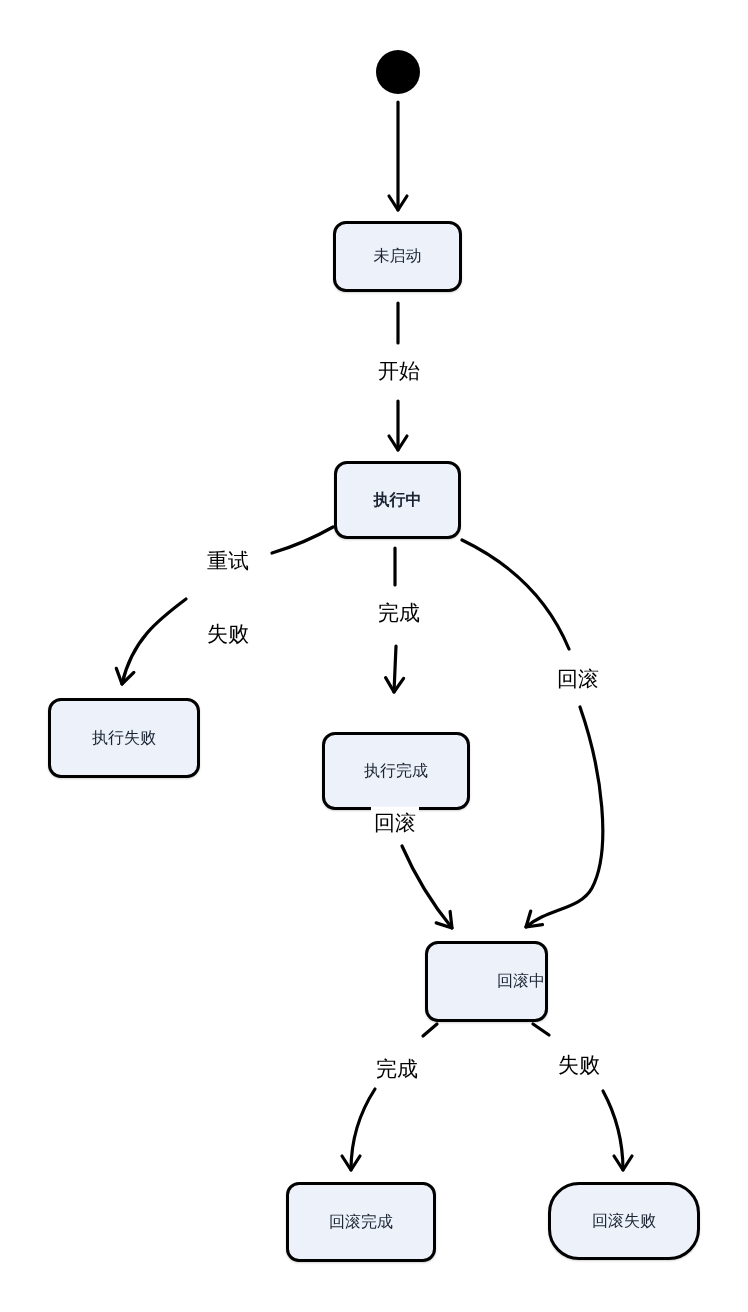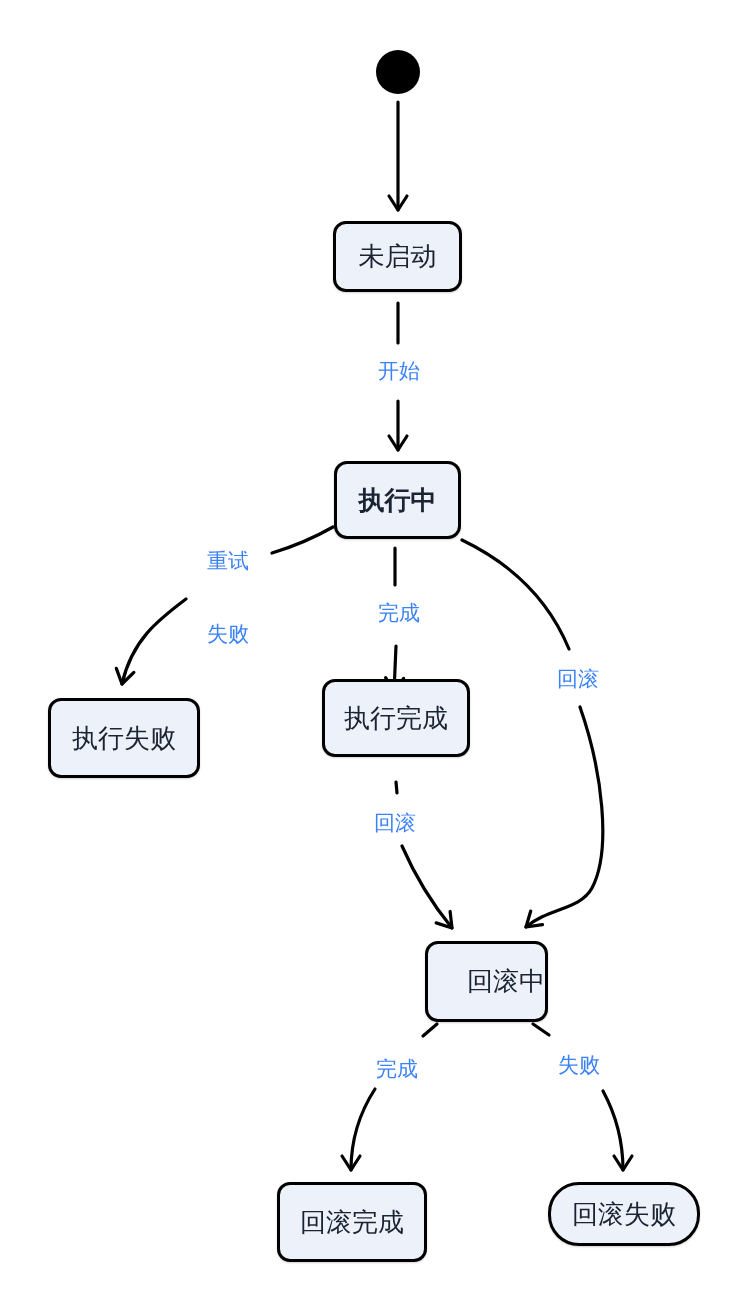--- a/index.html
+++ b/index.html
@@ -36,37 +36,37 @@
   }
   .state {
     position: absolute;
     box-sizing: border-box;
     background: #edf1fa;
     border: 3px solid #000000;
     border-radius: 13px;
     display: flex;
     align-items: center;
     justify-content: center;
-    font-size: 26px;
+    font-size: 16px;
     color: #1b2432;
     box-shadow: 0 1px 2px rgba(0,0,0,0.18);
     white-space: nowrap;
   }
   .state-not-started   { left: 333px; top: 221px; width: 129px; height: 71px; }
   .state-executing     { left: 334px; top: 461px; width: 127px; height: 78px; font-weight: bold; }
   .state-exec-failed   { left: 48px;  top: 698px; width: 152px; height: 80px; }
-  .state-exec-done     { left: 322px; top: 679px; width: 148px; height: 78px; }
+  .state-exec-done     { left: 322px; top: 732px; width: 148px; height: 78px; }
   .state-rolling-back  { left: 425px; top: 941px; width: 123px; height: 81px; justify-content: flex-end; }
-  .state-rollback-done { left: 277px; top: 1182px; width: 150px; height: 80px; }
-  .state-rollback-fail { left: 548px; top: 1182px; width: 152px; height: 64px; border-radius: 31px; }
+  .state-rollback-done { left: 286px; top: 1182px; width: 150px; height: 80px; }
+  .state-rollback-fail { left: 548px; top: 1182px; width: 152px; height: 78px; border-radius: 31px; }
   .edge-label {
     position: absolute;
     transform: translate(-50%, -50%);
     font-size: 21px;
-    color: #3b82f6;
+    color: #000000;
     background: #ffffff;
     padding: 0 3px;
     text-align: center;
     line-height: 1.55;
     white-space: nowrap;
   }
   .lbl-start        { left: 399px; top: 371px; }
   .lbl-retry-fail   { left: 228px; top: 578px; }
   .lbl-complete-mid { left: 399px; top: 613px; }
   .lbl-rollback-r   { left: 578px; top: 679px; }

